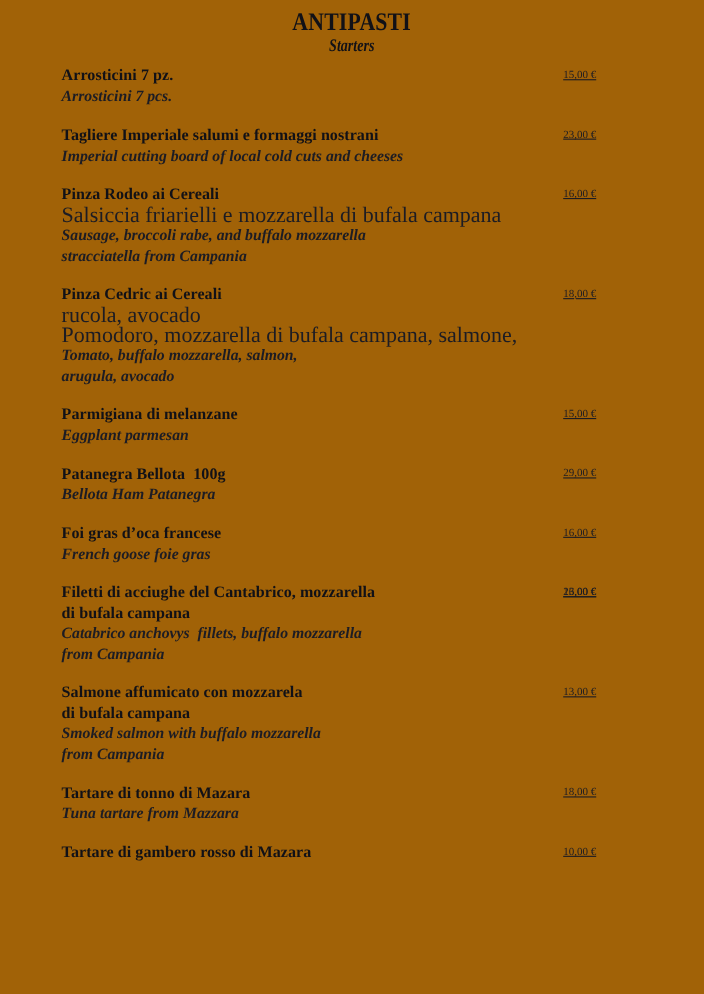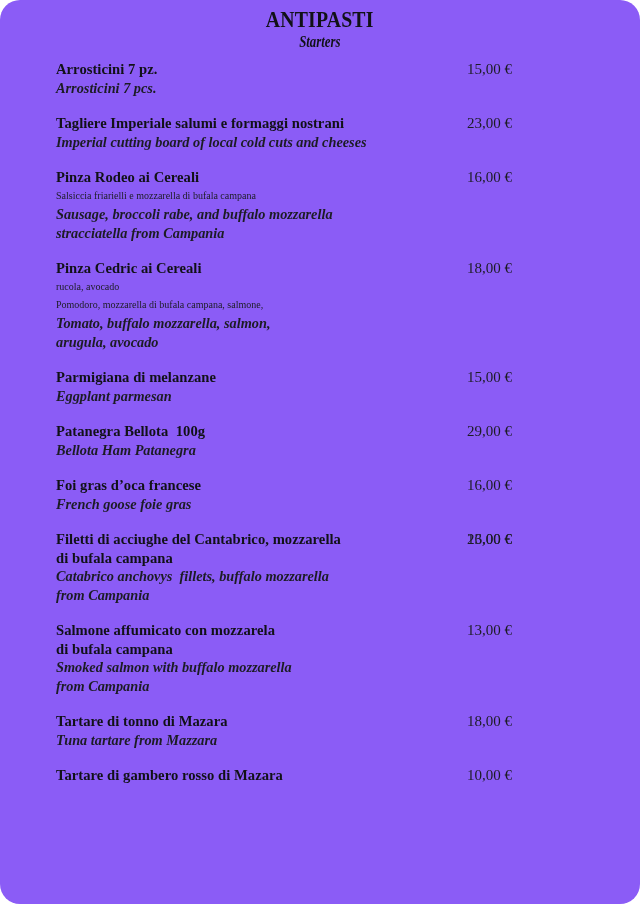--- a/index.html
+++ b/index.html
@@ -4,25 +4,24 @@
 <style>
   html, body {
     margin: 0;
     padding: 0;
     background: #ffffff;
   }
   .page {
     position: relative;
     width: 640px;
     height: 904px;
-    background: #8b5cf6;
+    background: #a16207;
     overflow: hidden;
     font-family: "Liberation Serif", "DejaVu Serif", serif;
     color: #16161c;
-    border-radius: 20px;
     -webkit-font-smoothing: antialiased;
   }
 
   
   .menu-header {
     text-align: center;
     padding-top: 8px;
   }
   .menu-title {
     font-family: "Liberation Serif", "DejaVu Serif", serif;
@@ -59,41 +58,42 @@
     width: 480px;
   }
   .item-name {
     font-weight: bold;
     font-size: 14.6px;
     line-height: 18.6px;
     letter-spacing: 0.05px;
     color: #111117;
   }
   .item-desc {
-    font-size: 10px;
+    font-size: 20px;
     line-height: 18.4px;
     color: #1c1c24;
   }
   .item-trans {
     font-style: italic;
     font-size: 14.3px;
     line-height: 18.4px;
     color: #1c1c24;
     font-weight: bold;
   }
   .item-price {
     position: absolute;
     top: 0;
     right: 0;
     width: 120px;
-    text-align: left;
-    font-size: 15px;
+    text-align: center;
+    font-size: 10px;
     line-height: 18.6px;
     color: #1c1c24;
     white-space: pre;
+    text-decoration: underline;
   }
   .line { white-space: pre-wrap; }
 </style>
 </head>
 <body>
 
 <div class="page">
 
   <div class="menu-header">
     <div>

